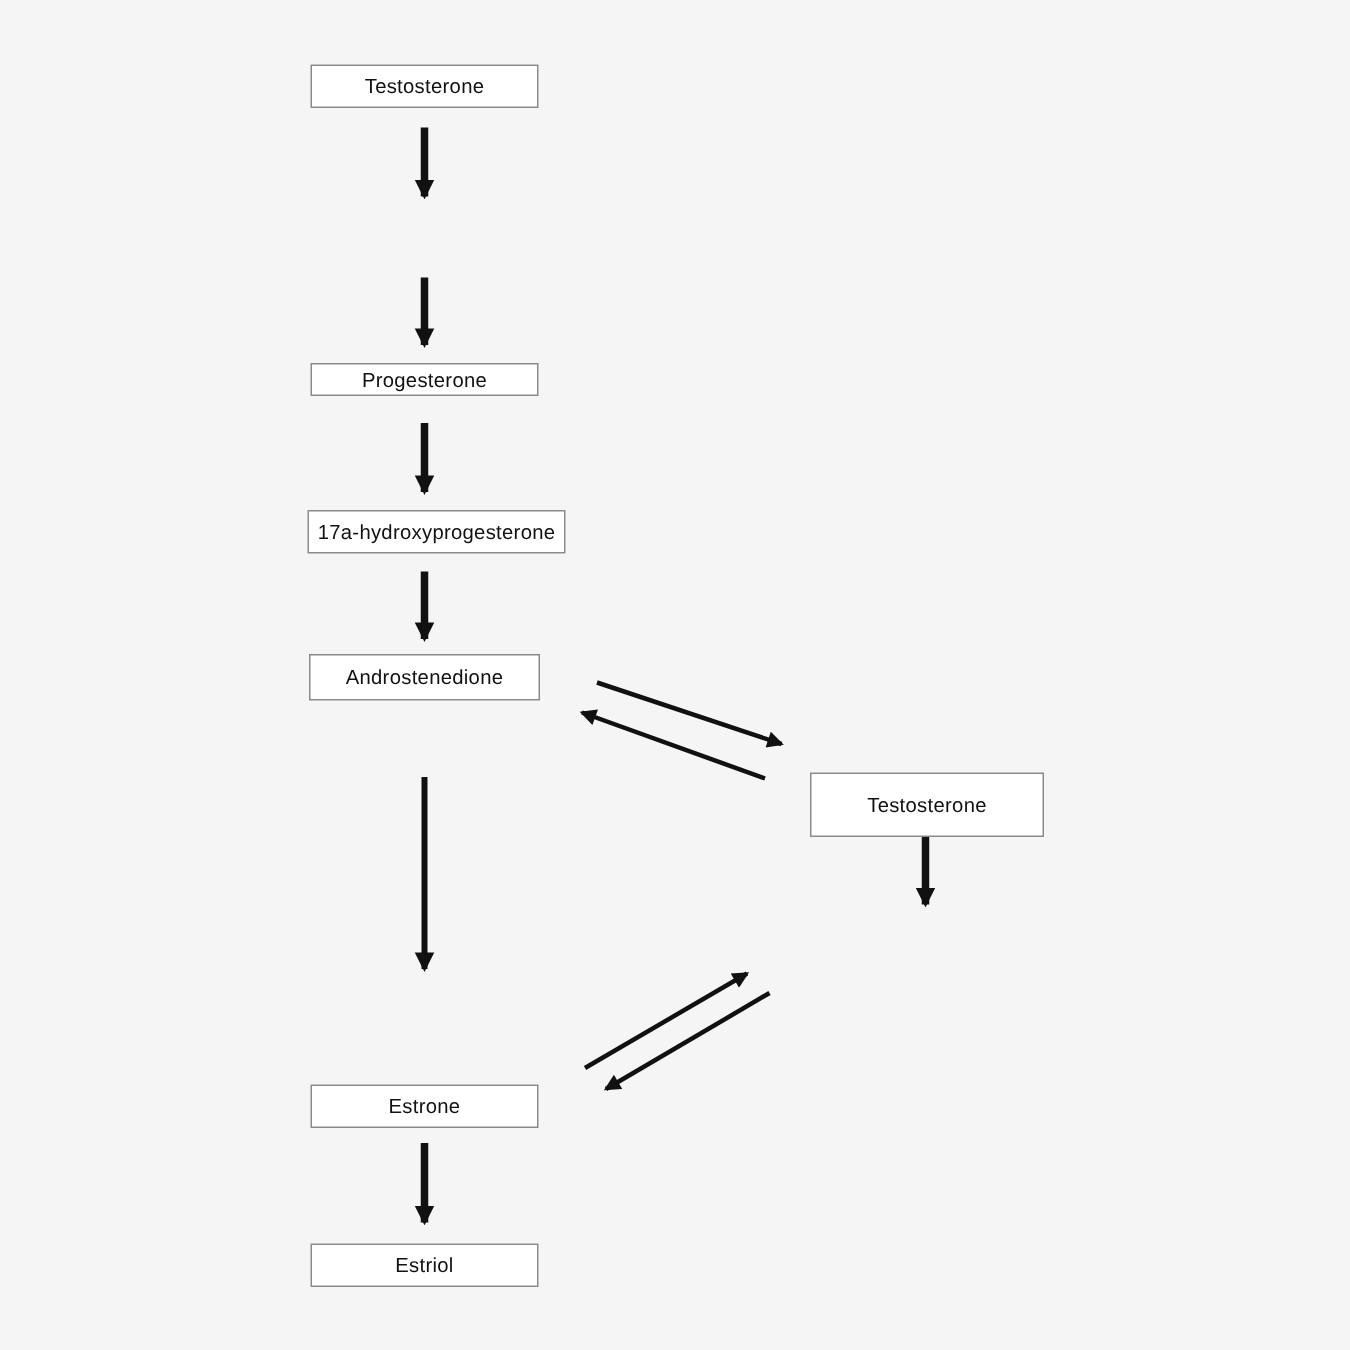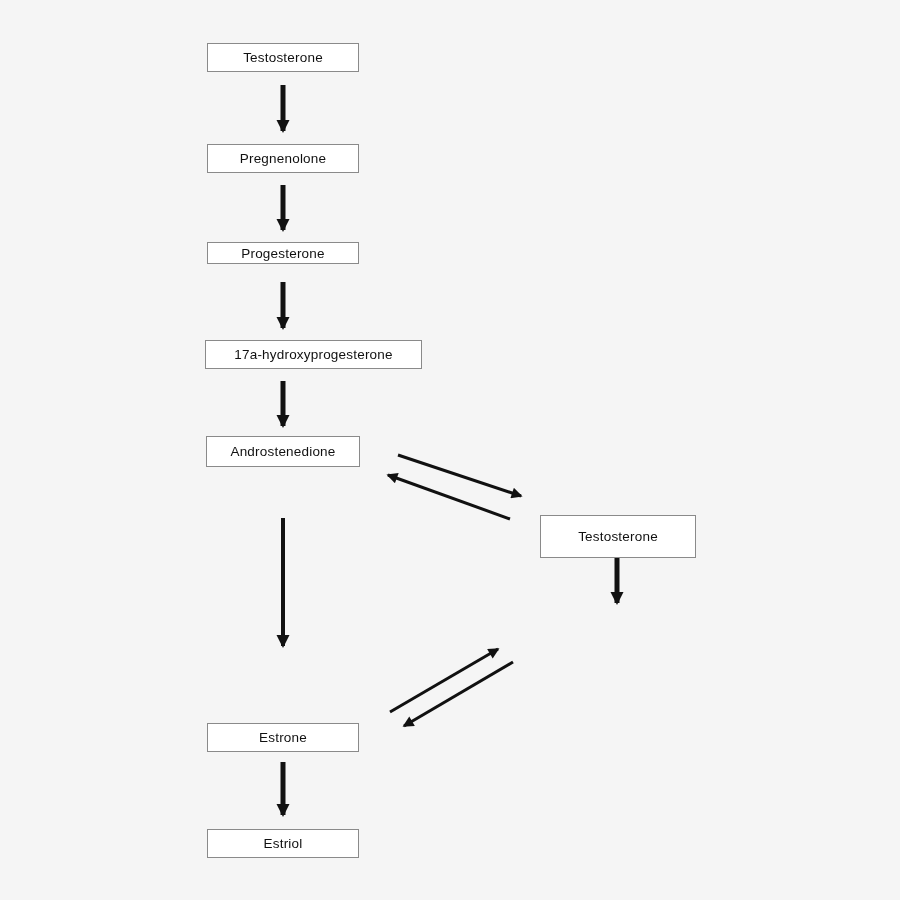--- a/index.html
+++ b/index.html
@@ -32,21 +32,21 @@
     letter-spacing: 0.2px;
     display: flex;
     align-items: center;
     justify-content: center;
     white-space: nowrap;
   }
   
   #n-cholesterol      { left: 207px; top: 43px;  width: 152px; height: 29px; }
   #n-pregnenolone     { left: 207px; top: 144px; width: 152px; height: 29px; }
   #n-progesterone     { left: 207px; top: 242px; width: 152px; height: 22px; }
-  #n-17a              { left: 205px; top: 340px; width: 217px; height: 29px; }
+  #n-17a              { left: 205px; top: 340px; width: 172px; height: 29px; }
   #n-androstenedione  { left: 206px; top: 436px; width: 154px; height: 31px; }
   #n-testosterone     { left: 540px; top: 515px; width: 156px; height: 43px; }
   #n-estradiol        { left: 540px; top: 615px; width: 156px; height: 29px; }
   #n-estrone          { left: 207px; top: 723px; width: 152px; height: 29px; }
   #n-estriol          { left: 207px; top: 829px; width: 152px; height: 29px; }
 </style>
 </head>
 <body>
 
 <div class="canvas">
@@ -71,21 +71,20 @@
     <line x1="283" y1="518" x2="283" y2="646" stroke="#111111" stroke-width="4" marker-end="url(#mh-big)"></line>
 
     <line x1="398" y1="455" x2="521" y2="496" stroke="#111111" stroke-width="3" marker-end="url(#mh-small)"></line>
     <line x1="510" y1="519" x2="388" y2="475" stroke="#111111" stroke-width="3" marker-end="url(#mh-small)"></line>
 
     <line x1="390" y1="712" x2="498" y2="649" stroke="#111111" stroke-width="3" marker-end="url(#mh-small)"></line>
     <line x1="513" y1="662" x2="404" y2="726" stroke="#111111" stroke-width="3" marker-end="url(#mh-small)"></line>
   </svg>
 
   <div class="node" id="n-cholesterol">Testosterone</div>
-  <div class="node" id="n-pregnenolone">Pregnenolone</div>
   <div class="node" id="n-progesterone">Progesterone</div>
   <div class="node" id="n-17a">17a-hydroxyprogesterone</div>
   <div class="node" id="n-androstenedione">Androstenedione</div>
   <div class="node" id="n-testosterone">Testosterone</div>
   <div class="node" id="n-estriol">Estriol</div>
   <div class="node" id="n-estrone">Estrone</div>
 
 </div>
 
 </body></html>

